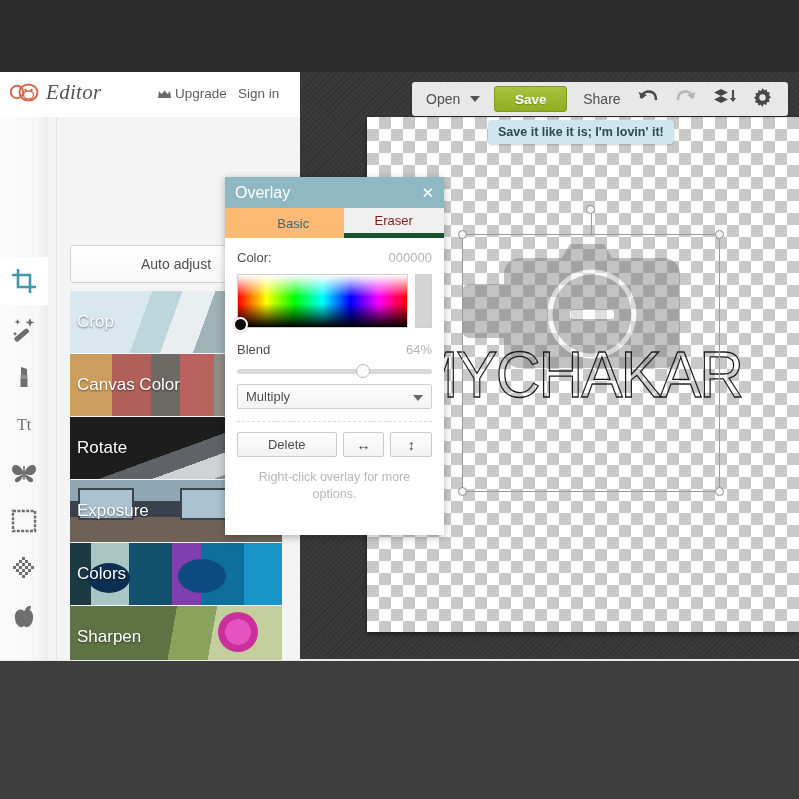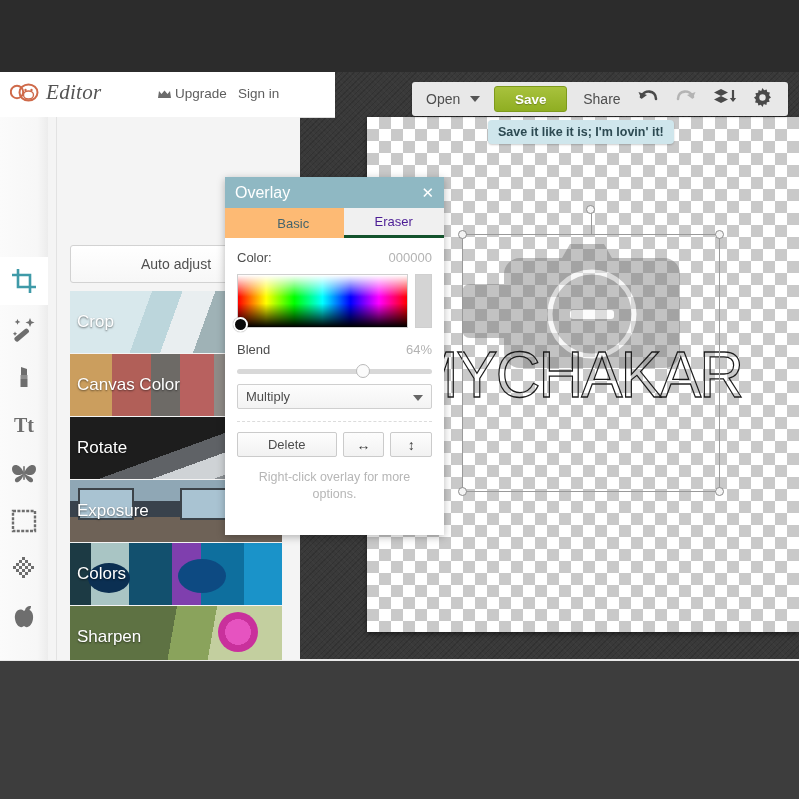--- a/index.html
+++ b/index.html
@@ -21,21 +21,21 @@
   .bottom-strip{position:absolute;left:0;top:661px;width:799px;height:138px;background:#3d3d3d;}
   .bottom-hairline{position:absolute;left:0;top:659px;width:799px;height:2px;background:#e9e9e9;}
 
   
   .app-panel{
     position:absolute;left:0;top:72px;width:300px;height:588px;
     background:#f4f4f4;
   }
   .app-header{
     position:absolute;left:0;top:0;width:300px;height:45px;
-    background:#ffffff;border-bottom:1px solid #dcdcdc;padding-left:35px;
+    background:#ffffff;border-bottom:1px solid #dcdcdc;
   }
   .logo-wrap{position:absolute;left:10px;top:8px;display:flex;align-items:center;gap:6px;}
   .monkey{width:30px;height:24px;position:relative;}
   .monkey svg{display:block;}
   .logo-text{
     font-family:"Liberation Serif", serif;font-style:italic;
     font-size:21px;color:#545454;letter-spacing:.3px;
   }
   .hdr-link{
     position:absolute;top:14px;font-size:13.5px;color:#5d5d5d;cursor:pointer;
@@ -114,22 +114,22 @@
   .od-header{
     height:31px;background:#8fb8c3;color:#ffffff;
     display:flex;align-items:center;justify-content:space-between;
     padding:0 10px;box-sizing:border-box;
   }
   .od-title{font-size:16px;}
   .od-close{font-size:15px;cursor:pointer;line-height:1;}
   .od-tabs{display:flex;height:30px;}
   .od-tab{
     flex:1;display:flex;align-items:center;justify-content:center;
-    font-size:13px;color:#4c1d95;background:#f0f0f0;cursor:pointer;
-    border-bottom:3px solid #14532d;
+    font-size:13px;color:#7f1d1d;background:#f0f0f0;cursor:pointer;
+    border-bottom:5px solid #14532d;
   }
   .od-tab.active{background:#fdba74;color:#45646d;border-bottom:none;padding-left:18px;}
   .od-body{padding:12px 12px 0 12px;}
   .row{display:flex;justify-content:space-between;align-items:baseline;}
   .muted{color:#b3b3b3;}
   .color-area{display:flex;gap:7px;margin-top:9px;}
   .sat-box{
     position:relative;width:174px;height:54px;border:1px solid #cfcfcf;box-sizing:border-box;
     background:
       linear-gradient(to bottom, rgba(255,255,255,1) 0%, rgba(255,255,255,0) 42%, rgba(0,0,0,0) 55%, rgba(0,0,0,1) 100%),
@@ -294,21 +294,21 @@
     <div class="rail-icon" style="top:236px;">
       <span>
         <svg width="26" height="26" viewBox="0 0 26 26">
           <path d="M10 3 L16 5 L16 11 L10 11 Z" fill="#6e6e6e"></path>
           <rect x="9.5" y="11" width="7" height="4" fill="#8d8d8d"></rect>
           <rect x="9.5" y="15" width="7" height="8" fill="#6e6e6e"></rect>
         </svg>
       </span>
     </div>
     <div class="rail-icon" style="top:284px;">
-      <span style="font-family:'Liberation Serif',serif;font-size:20px;color:#6e6e6e;line-height:1;font-weight:bold;">Tt</span>
+      <span style="font-family:'Liberation Serif',serif;font-size:16px;color:#6e6e6e;line-height:1;">Tt</span>
     </div>
     <div class="rail-icon" style="top:332px;">
       <span>
         <svg width="28" height="24" viewBox="0 0 28 24">
           <path d="M14 12 C10 2, 2 2, 2 8 C2 14, 9 16, 14 12 Z" fill="#6e6e6e"></path>
           <path d="M14 12 C18 2, 26 2, 26 8 C26 14, 19 16, 14 12 Z" fill="#6e6e6e"></path>
           <path d="M14 12 C10 16, 4 16, 5 20 C6 23, 12 21, 14 12 Z" fill="#6e6e6e"></path>
           <path d="M14 12 C18 16, 24 16, 23 20 C22 23, 16 21, 14 12 Z" fill="#6e6e6e"></path>
           <rect x="13.2" y="5" width="1.6" height="14" rx=".8" fill="#6e6e6e"></rect>
         </svg>

